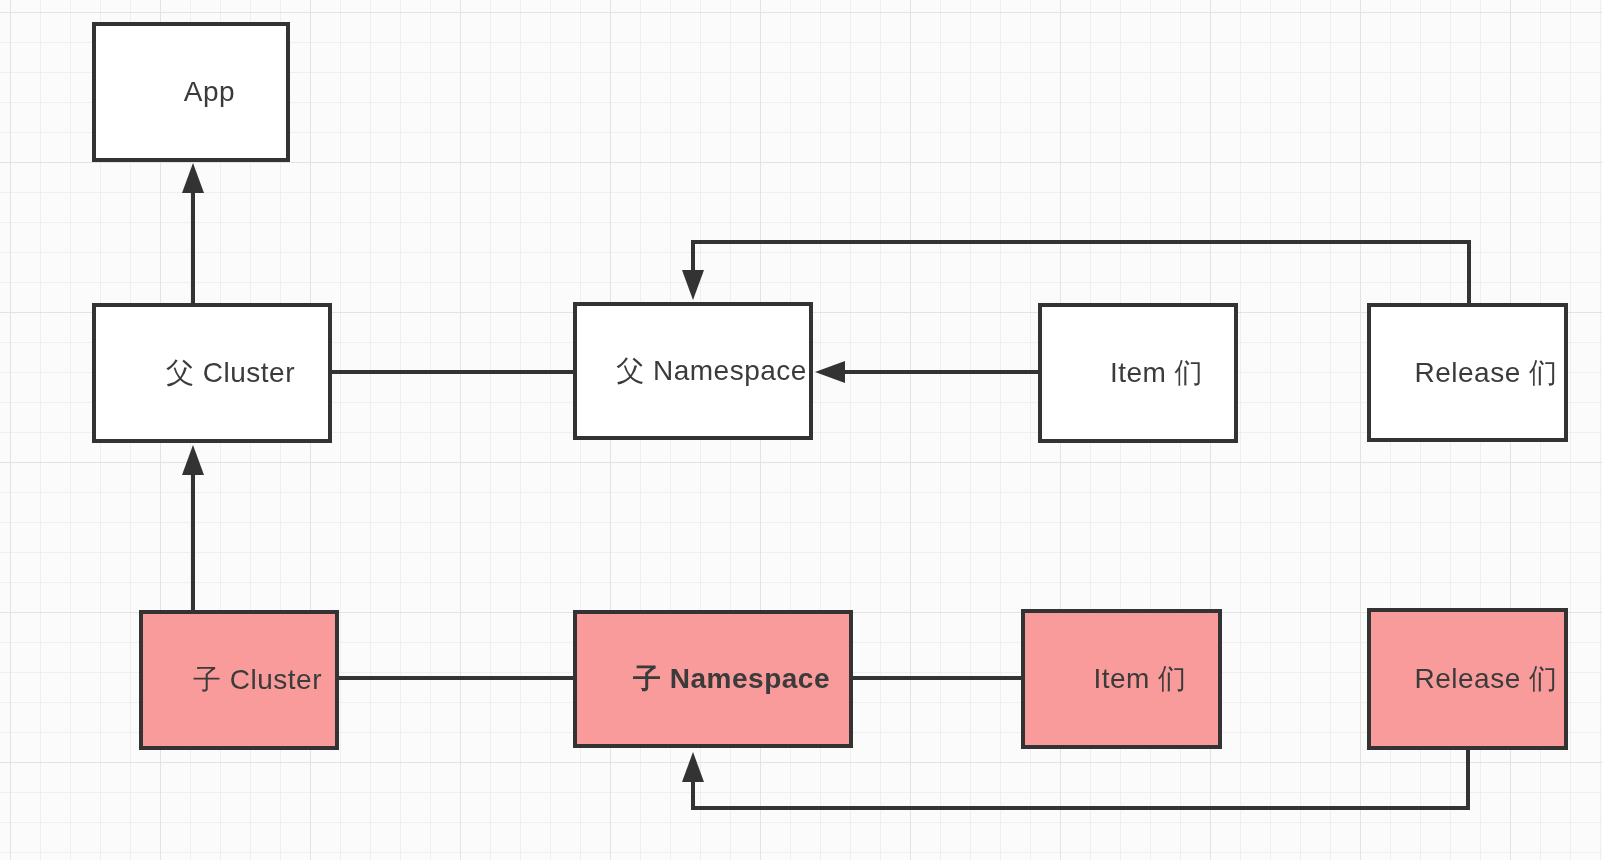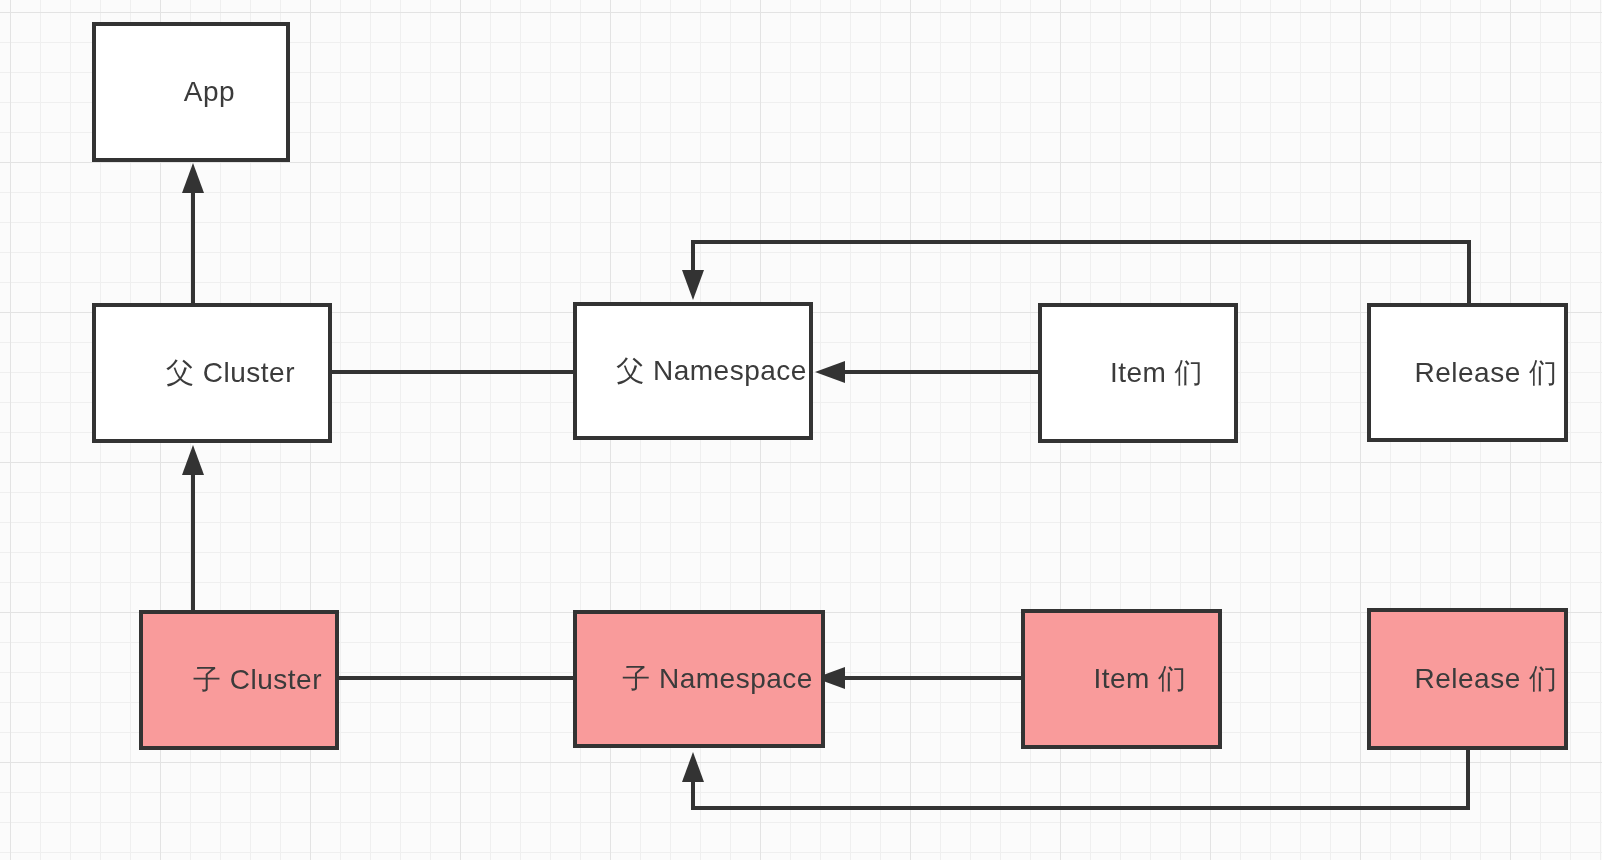--- a/index.html
+++ b/index.html
@@ -51,21 +51,21 @@
     white-space: nowrap;
     user-select: none;
   }
   
   #node-app              { left:  92px; top:  22px; width: 198px; height: 140px; }
   #node-parent-cluster   { left:  92px; top: 303px; width: 240px; height: 140px; }
   #node-parent-namespace { left: 573px; top: 302px; width: 240px; height: 138px; }
   #node-parent-items     { left:1038px; top: 303px; width: 200px; height: 140px; }
   #node-parent-releases  { left:1367px; top: 303px; width: 201px; height: 139px; }
   #node-child-cluster    { left:  92px; top: 610px; width: 200px; height: 140px; margin-left: 47px; }
-  #node-child-namespace  { left: 573px; top: 610px; width: 252px; height: 138px; }
+  #node-child-namespace  { left: 573px; top: 610px; width: 280px; height: 138px; font-weight: bold; }
   #node-child-items      { left:1021px; top: 609px; width: 201px; height: 140px; }
   #node-child-releases   { left:1367px; top: 608px; width: 201px; height: 142px; }
 </style>
 </head>
 <body>
 
 <svg class="edges-layer" viewBox="0 0 1602 860" xmlns="http://www.w3.org/2000/svg">
   <g stroke="#333333" stroke-width="4" fill="none">
 
     <line x1="193" y1="303" x2="193" y2="190"></line>

